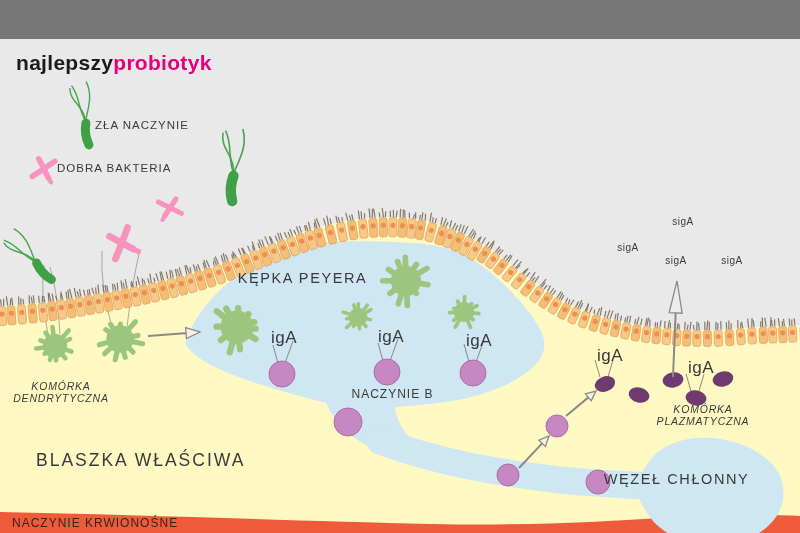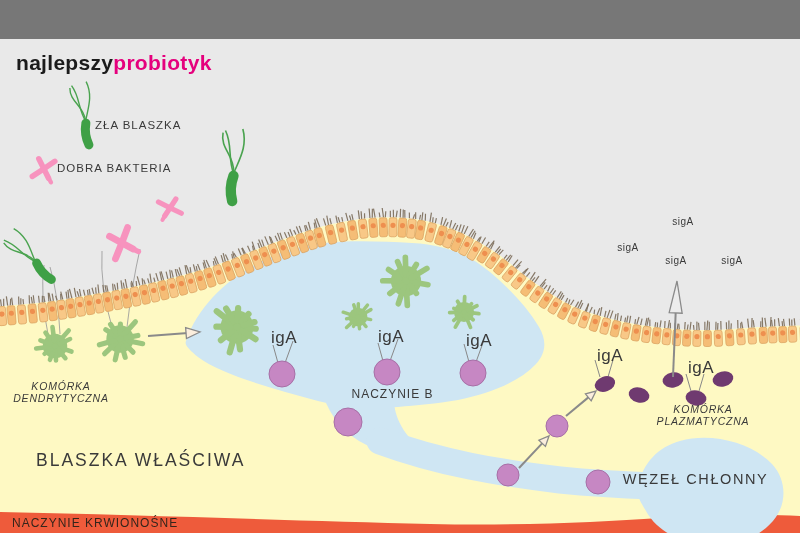--- a/index.html
+++ b/index.html
@@ -816,29 +816,30 @@
         </g>
         <g>
           <line x1="673" y1="338" x2="675.7510836586346" y2="271.9739921927706" stroke="#8a8a8a" stroke-width="2"></line>
           <path d="M 677 242 L 682.1621875443105 274.24285687958445 L 669.1734575941099 273.7016597983261 Z" fill="#ececec" stroke="#8a8a8a" stroke-width="1.3"></path>
         </g>
       </g>
     </svg>
 
   <div id="logo"><span>najlepszy</span><span class="accent">probiotyk</span></div>
 
-  <div class="lbl" style="left:95px;top:80px;">ZŁA BLASZKA</div>
+  <div class="lbl" style="left:95px;top:80px;">ZŁA NACZYNIE</div>
   <div class="lbl" style="left:57px;top:123px;">DOBRA BAKTERIA</div>
 
 
   <div class="lbl siga" style="left:661px;top:177px;">sigA</div>
   <div class="lbl siga" style="left:606px;top:203px;">sigA</div>
   <div class="lbl siga" style="left:654px;top:216px;">sigA</div>
   <div class="lbl siga" style="left:710px;top:216px;">sigA</div>
 
+  <div class="lbl big ctr" style="left:225px;top:231px;width:155px;">KĘPKA PEYERA</div>
 
   <div class="lbl iga" style="left:263px;top:289px;">igA</div>
   <div class="lbl iga" style="left:370px;top:288px;">igA</div>
   <div class="lbl iga" style="left:458px;top:292px;">igA</div>
   <div class="lbl iga" style="left:589px;top:307px;">igA</div>
   <div class="lbl iga" style="left:680px;top:319px;">igA</div>
 
   <div class="lbl mid ctr" style="left:330px;top:349px;width:125px;">NACZYNIE B</div>
 
   <div class="lbl tiny ctr" style="left:0px;top:341px;width:122px;">
@@ -847,14 +848,14 @@
   </div>
 
   <div class="lbl" style="left:36px;top:411px;font-size:17.5px;letter-spacing:2px;">BLASZKA WŁAŚCIWA</div>
   <div class="lbl mid" style="left:12px;top:478px;color:#35251b;">NACZYNIE KRWIONOŚNE</div>
 
   <div class="lbl tiny ctr" style="left:638px;top:364px;width:130px;">
     <div>KOMÓRKA</div>
     <div>PLAZMATYCZNA</div>
   </div>
 
-  <div class="lbl big ctr" style="left:618px;top:432px;width:155px;text-align:center;">WĘZEŁ CHŁONNY</div>
+  <div class="lbl big ctr" style="left:599px;top:432px;width:155px;text-align:center;">WĘZEŁ CHŁONNY</div>
 </div>
 
 </body></html>

